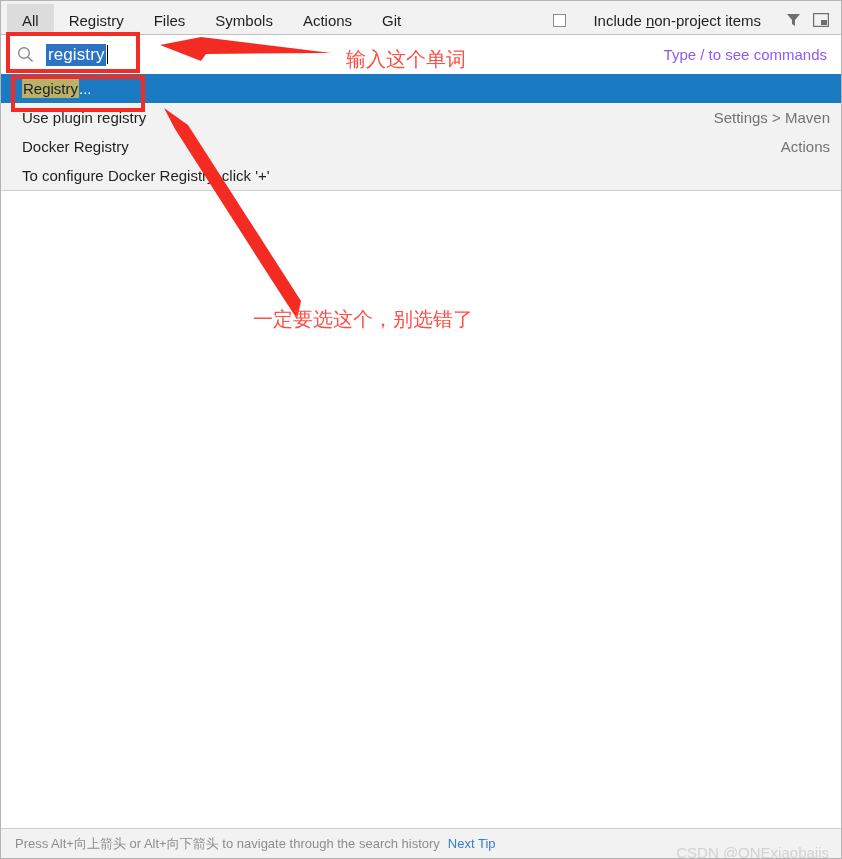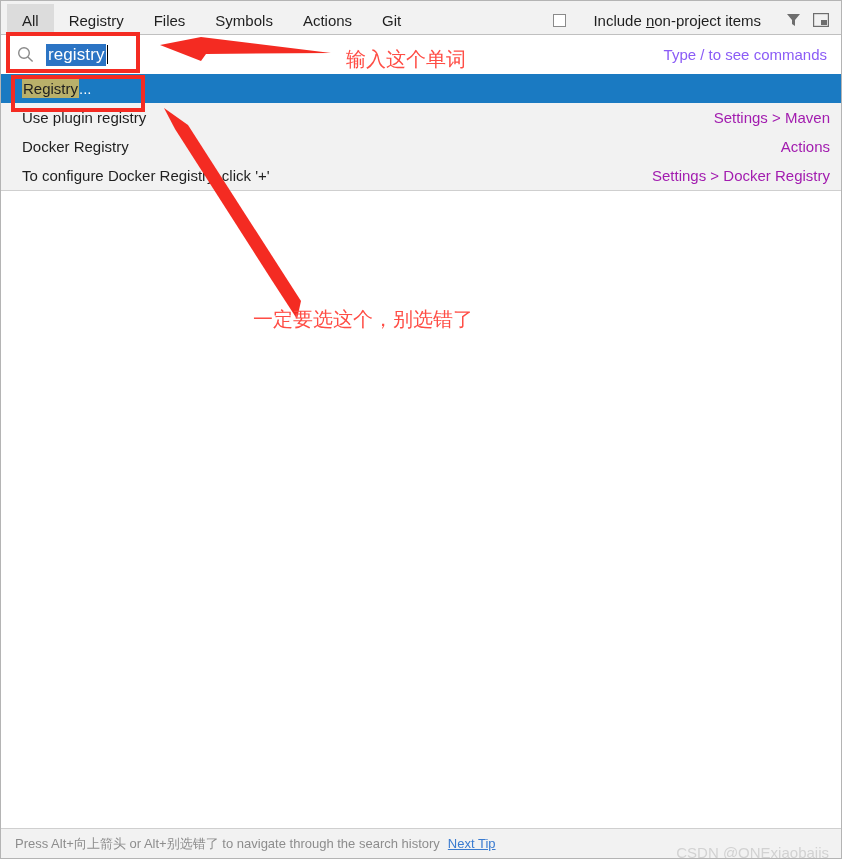--- a/index.html
+++ b/index.html
@@ -164,21 +164,21 @@
   }
   .row.selected .row-label { color: #ffffff; }
   .row-label .hl {
     background: #b9b06a;
     color: #1f1f1f;
     padding: 1px 1px;
   }
   .row-path {
     margin-left: auto;
     font-size: 15px;
-    color: #a21caf;
+    color: #737373;
     white-space: nowrap;
   }
 
   
   .body-empty {
     position: absolute;
     left: 0; top: 190px;
     width: 842px;
     height: 638px;
     background: #ffffff;
@@ -201,21 +201,20 @@
     font-size: 13px;
     color: #8d8d8d;
     white-space: nowrap;
   }
   .status-link {
     font-size: 13px;
     color: #3a7bd0;
     margin-left: 8px;
     cursor: pointer;
     white-space: nowrap;
-    text-decoration: underline;
   }
   .watermark {
     margin-left: auto;
     font-size: 15px;
     color: #d2d2d2;
     white-space: nowrap;
     margin-top: 18px;
   }
 
   
@@ -295,29 +294,28 @@
       <span class="row-path">Settings &gt; Maven</span>
     </div>
 
     <div class="row">
       <span class="row-label">Docker Registry</span>
       <span class="row-path">Actions</span>
     </div>
 
     <div class="row">
       <span class="row-label">To configure Docker Registry, click '+'</span>
-      <span class="row-path">Settings &gt; Docker Registry</span>
     </div>
 
   </div>
 
   <div class="body-empty"></div>
 
   <div class="statusbar">
-    <span class="status-text">Press Alt+向上箭头 or Alt+别选错了 to navigate through the search history</span>
+    <span class="status-text">Press Alt+向上箭头 or Alt+向下箭头 to navigate through the search history</span>
     <span class="status-link">Next Tip</span>
     <span class="watermark">CSDN @ONExiaobaijs</span>
   </div>
 
   <div class="overlay">
     <svg width="842" height="859" viewBox="0 0 842 859" aria-hidden="true">
 
       <rect x="7" y="33" width="130" height="37" fill="none" stroke="#f42b22" stroke-width="4"></rect>
 
       <rect x="12" y="76" width="130" height="33" fill="none" stroke="#f42b22" stroke-width="4"></rect>

